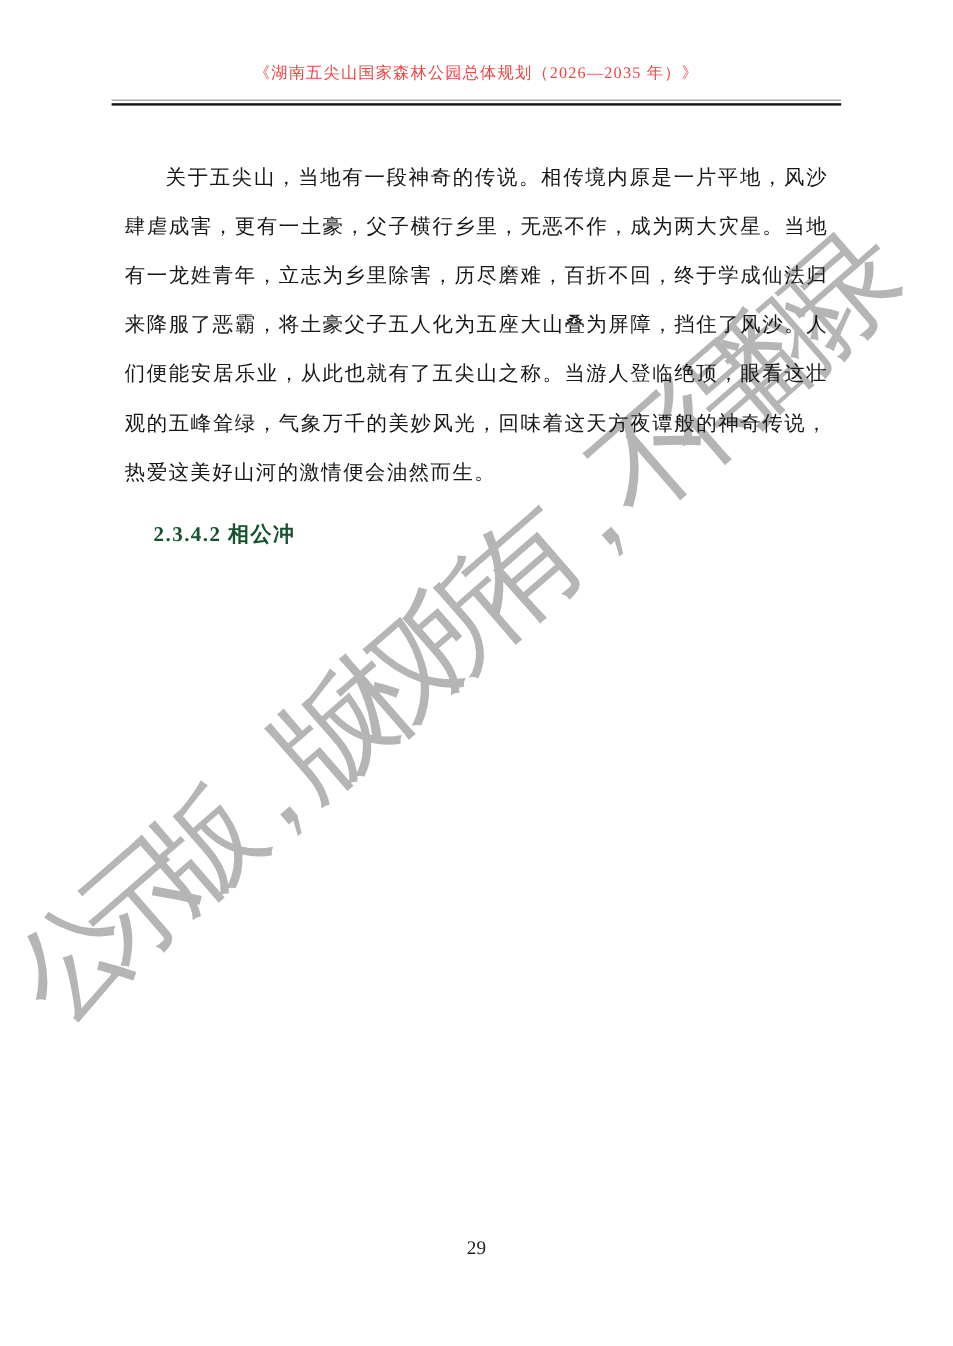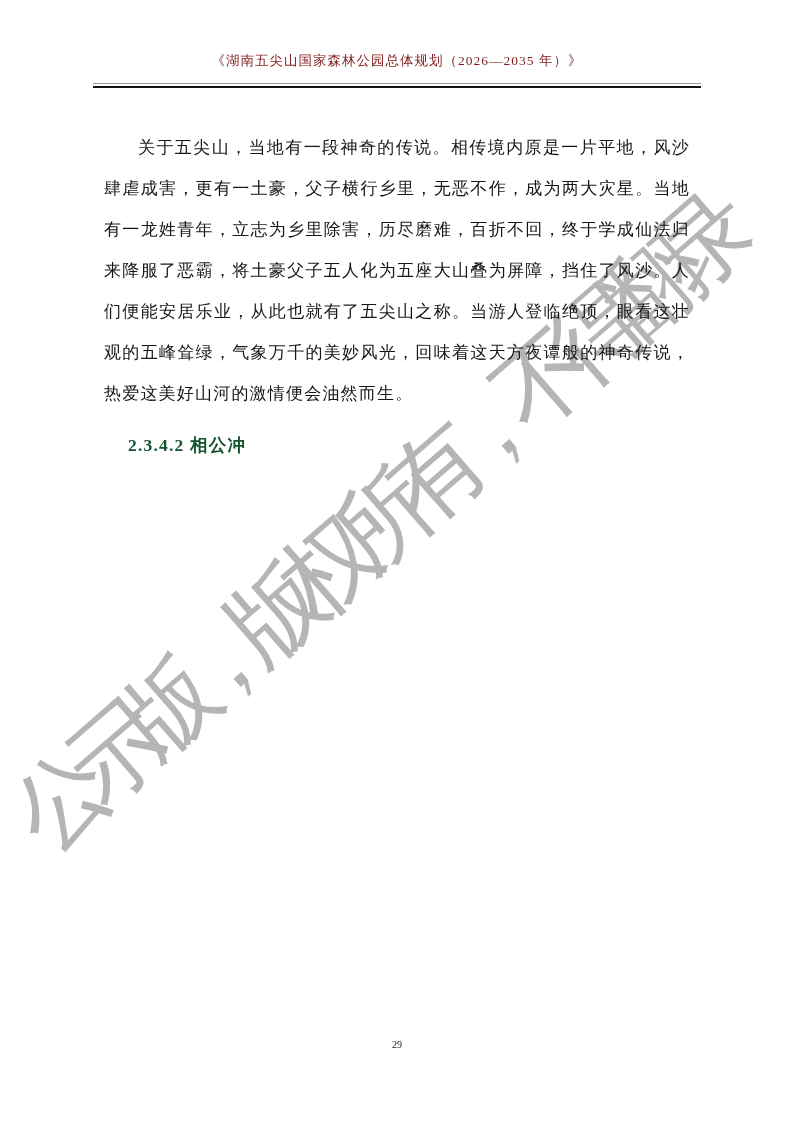--- a/index.html
+++ b/index.html
@@ -34,21 +34,21 @@
   }
   
   .header-title {
     position: absolute;
     top: 52px;
     left: 0;
     width: 100%;
     text-align: center;
     font-size: 13.5px;
     letter-spacing: 1px;
-    color: #7f1d1d;
+    color: #ef4444;
     z-index: 1;
   }
   .header-rule {
     position: absolute;
     top: 83px;
     left: 93px;
     width: 608px;
     height: 2px;
     border-top: 1px solid #9a9a9a;
     border-bottom: 2px solid #141414;
@@ -79,21 +79,21 @@
     text-indent: 2em;
     color: #14532d;
   }
   
   .page-number {
     position: absolute;
     bottom: 72px;
     left: 0;
     width: 100%;
     text-align: center;
-    font-size: 10px;
+    font-size: 16px;
     color: #222222;
     z-index: 1;
   }
 </style>
 </head>
 <body>
 
 <div class="page">
 
   <div class="watermark">公示版，版权所有，不得翻录</div>

